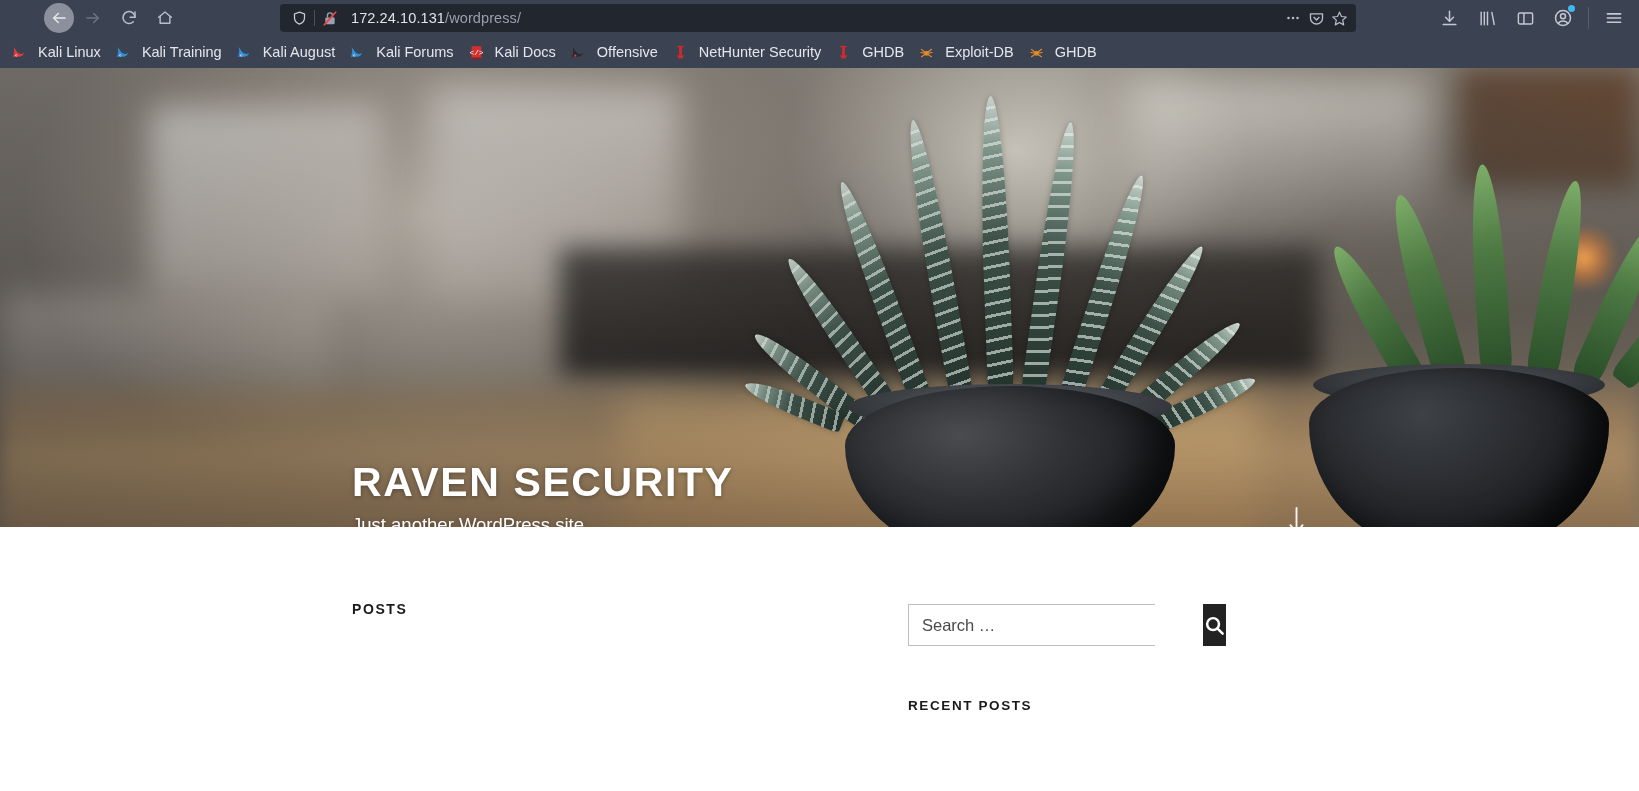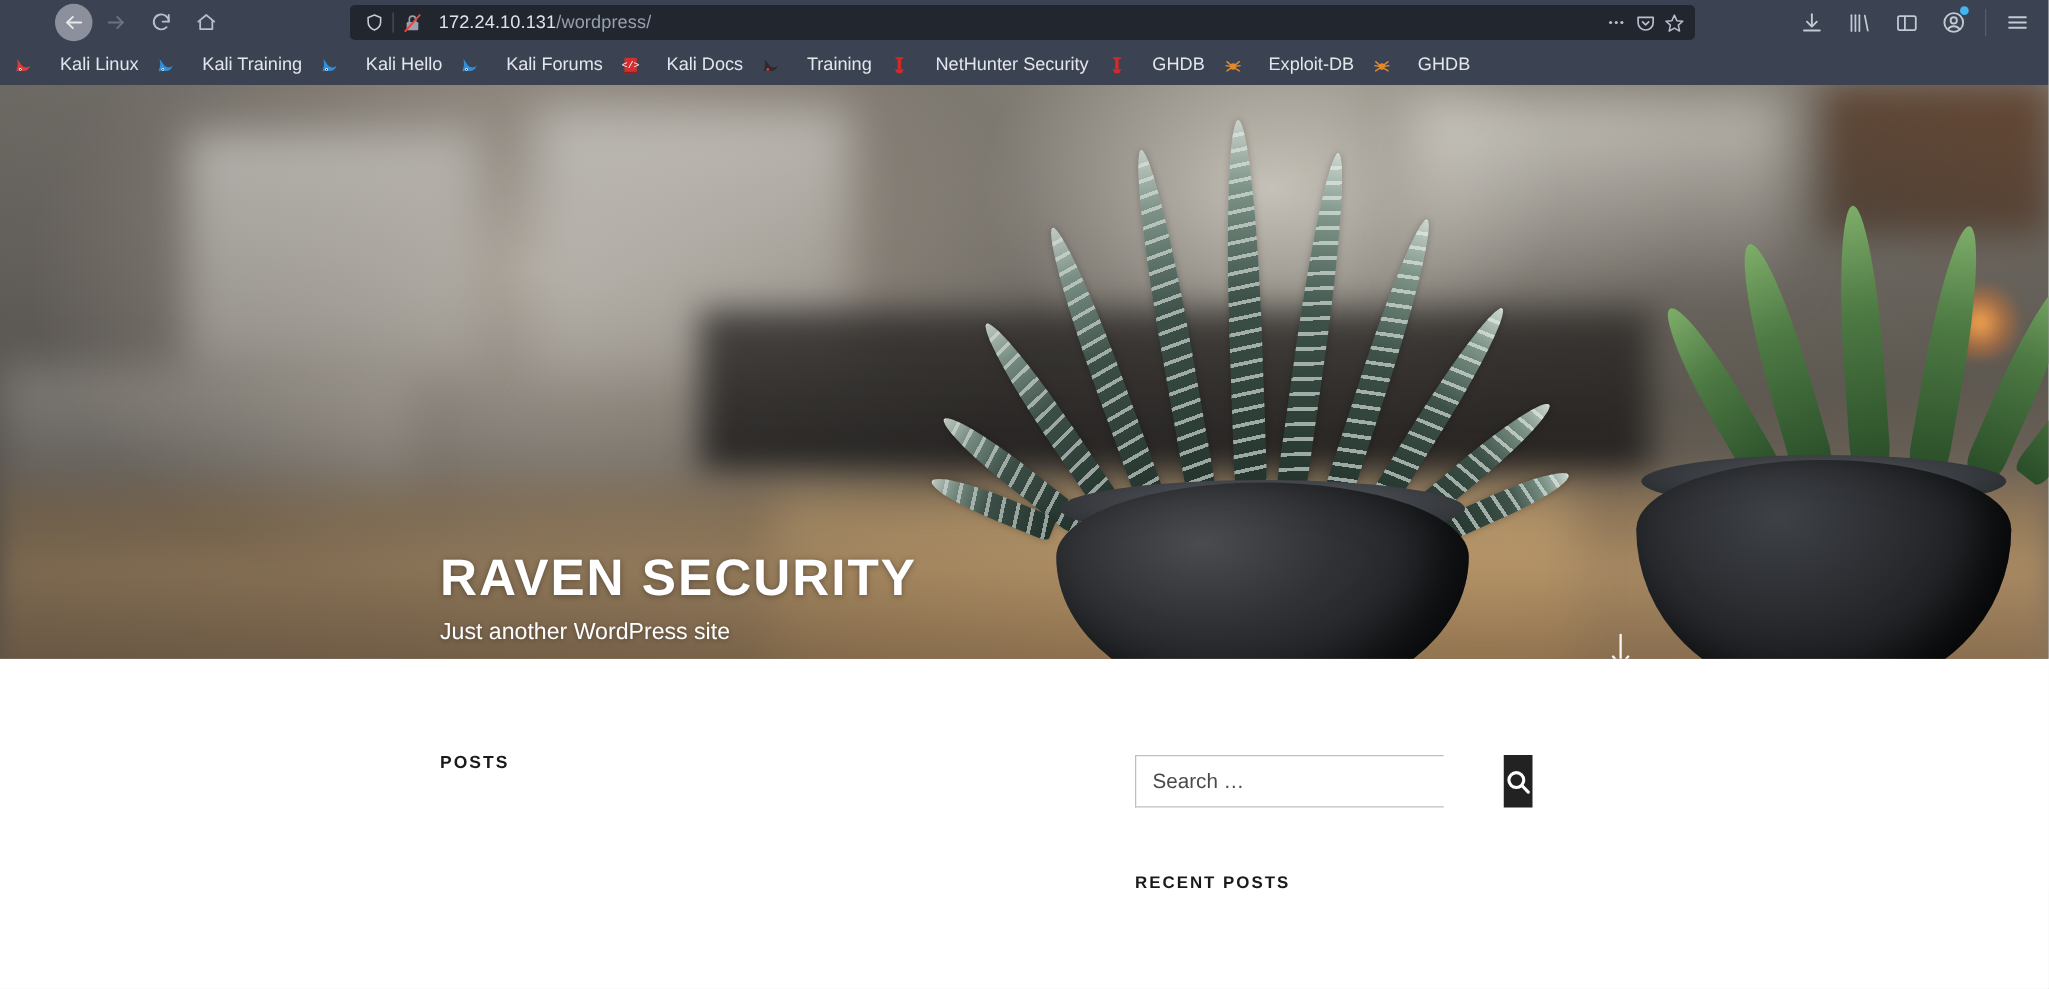--- a/index.html
+++ b/index.html
@@ -102,21 +102,21 @@
 
   
   .bookmarks-bar {
     height: 32px;
     display: flex;
     align-items: center;
     padding: 0 4px;
     gap: 0px;
   }
   .bm {
-    display: flex; align-items: center; gap: 20px;
+    display: flex; align-items: center; gap: 10px;
     padding: 3px 7px;
     border-radius: 3px;
     color: #e3e6eb;
     font-size: 14.5px;
     white-space: nowrap;
   }
   .bm-ico { width: 17px; height: 17px; flex: 0 0 auto; display:block; }
 
   
   .page {
@@ -242,21 +242,21 @@
     filter: blur(4px);
   }
   .hero-dim {
     position: absolute; inset: 0;
     background: linear-gradient(100deg, rgba(35,35,40,0.30) 0%, rgba(35,35,40,0.12) 42%, rgba(0,0,0,0) 62%);
   }
 
   .hero-text {
     position: absolute;
     left: 352px;
-    top: 372px;
+    top: 392px;
   }
   .site-title {
     font-size: 41px;
     font-weight: 700;
     color: #fff;
     letter-spacing: 1.6px;
     line-height: 1.08;
     text-shadow: 0 1px 5px rgba(0,0,0,0.35);
   }
   .site-desc {
@@ -481,21 +481,21 @@
       </svg>
       <span>Kali Training</span>
     </div>
 
     <div class="bm">
       <svg class="bm-ico" viewBox="0 0 24 24">
         <path d="M3 18.5c2-1 4-1.2 6.2-.6 2.3.6 4.6.2 6.4-1.2 1.5-1.1 2.4-2.7 2.8-4.5-1.7 1.6-3.6 2.1-5.6 1.7-2.3-.5-3.9-2-5.1-3.9C6.6 8 5.3 6 3.6 4.4c1 3.2 1.3 6.4.3 9.6-.3 1-.7 2-.9 4.5z" fill="#2f8fd8"></path>
         <circle cx="7.4" cy="16.3" r="1.5" fill="#fff"></circle>
           <circle cx="7.4" cy="16.3" r="0.7" fill="#1a1a1a"></circle>
       </svg>
-      <span>Kali Hello</span>
+      <span>Kali August</span>
     </div>
 
     <div class="bm">
       <svg class="bm-ico" viewBox="0 0 24 24">
         <path d="M3 18.5c2-1 4-1.2 6.2-.6 2.3.6 4.6.2 6.4-1.2 1.5-1.1 2.4-2.7 2.8-4.5-1.7 1.6-3.6 2.1-5.6 1.7-2.3-.5-3.9-2-5.1-3.9C6.6 8 5.3 6 3.6 4.4c1 3.2 1.3 6.4.3 9.6-.3 1-.7 2-.9 4.5z" fill="#2f8fd8"></path>
         <circle cx="7.4" cy="16.3" r="1.5" fill="#fff"></circle>
           <circle cx="7.4" cy="16.3" r="0.7" fill="#1a1a1a"></circle>
       </svg>
       <span>Kali Forums</span>
     </div>
@@ -507,21 +507,21 @@
         <text x="12" y="15" font-size="11" fill="#fff" text-anchor="middle" font-family="Liberation Mono, monospace">&lt;/&gt;</text>
       </svg>
       <span>Kali Docs</span>
     </div>
 
     <div class="bm">
       <svg class="bm-ico" viewBox="0 0 24 24">
         <path d="M3 18.5c2-1 4-1.2 6.2-.6 2.3.6 4.6.2 6.4-1.2 1.5-1.1 2.4-2.7 2.8-4.5-1.7 1.6-3.6 2.1-5.6 1.7-2.3-.5-3.9-2-5.1-3.9C6.6 8 5.3 6 3.6 4.4c1 3.2 1.3 6.4.3 9.6-.3 1-.7 2-.9 4.5z" fill="#2b2b2f"></path>
         <circle cx="7.4" cy="16.3" r="1.6" fill="#e03a3a"></circle>
       </svg>
-      <span>Training</span>
+      <span>Offensive</span>
     </div>
 
     <div class="bm">
       <svg class="bm-ico" viewBox="0 0 24 24">
         <rect x="10" y="3" width="4" height="13" fill="#cf2b2b"></rect>
         <path d="M7 16h10l-2.3 4.5H9.3z" fill="#cf2b2b"></path>
         <rect x="7.6" y="2.6" width="8.8" height="2" fill="#cf2b2b"></rect>
       </svg>
       <span>NetHunter Security</span>
     </div>

